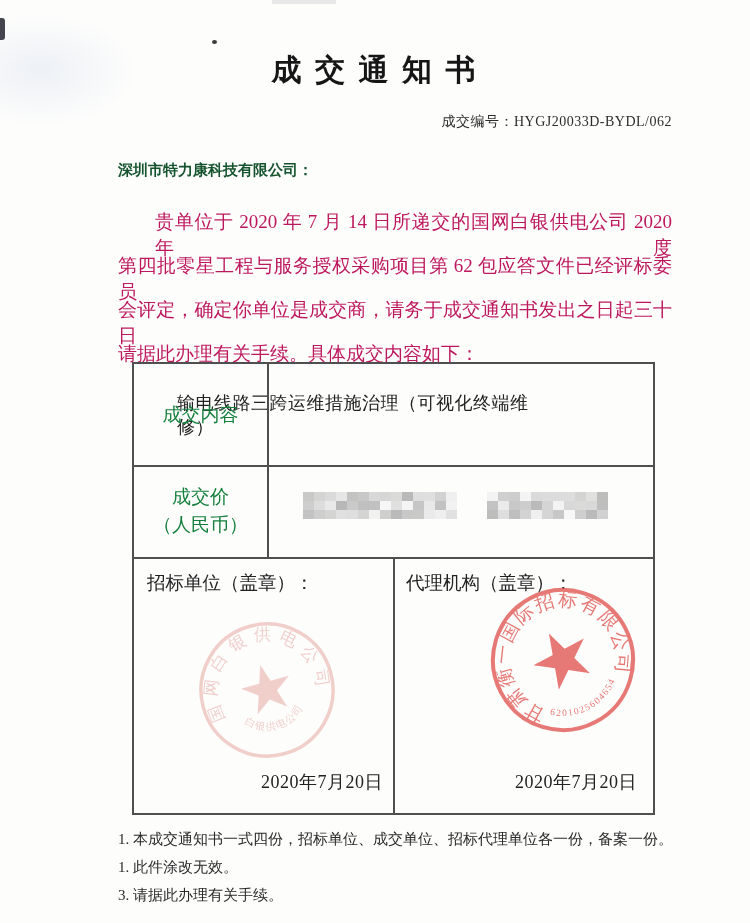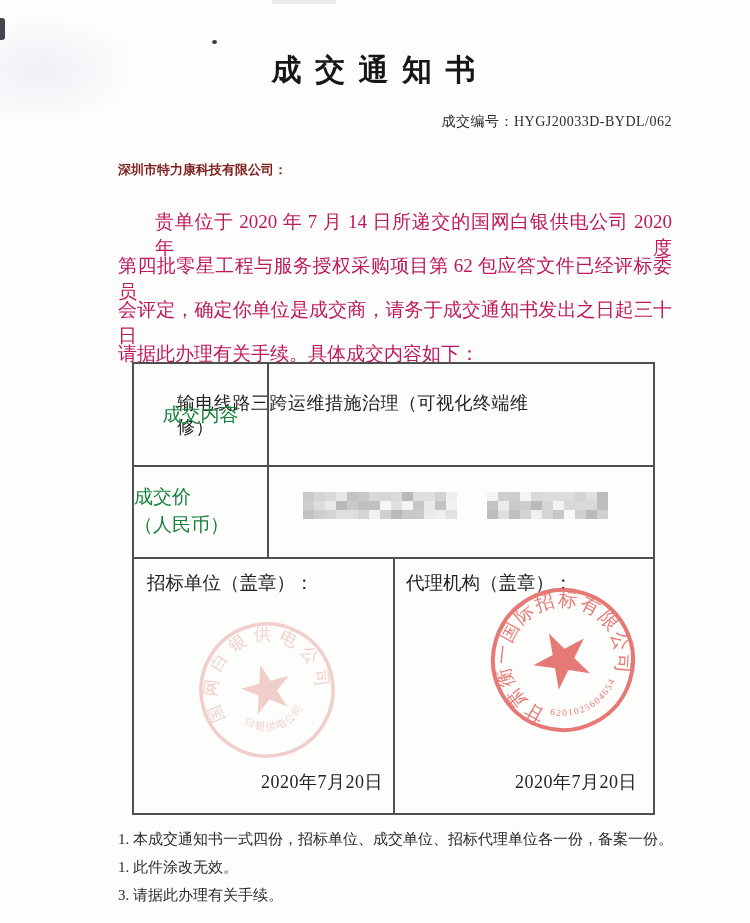--- a/index.html
+++ b/index.html
@@ -18,40 +18,40 @@
   .edge-mark{left:0;top:18px;width:5px;height:22px;background:#23232e;opacity:.85;border-radius:0 3px 3px 0;}
   .spec-dot{left:212px;top:40px;width:5px;height:4px;background:#3a3a3a;border-radius:50%;}
   .top-band{left:272px;top:0;width:64px;height:4px;background:rgba(60,60,70,.10);}
 
   
   .doc-title{left:0;top:50px;width:750px;text-align:center;
     font-size:30px;font-weight:bold;letter-spacing:3px;color:#161616;}
   .notice-no{right:78px;top:113px;font-size:14px;color:#2c2c2c;letter-spacing:.5px;}
 
   
-  .recipient{left:118px;top:161px;font-size:13px;font-weight:bold;color:#7f1d1d;}
+  .recipient{left:118px;top:161px;font-size:15px;font-weight:bold;color:#14532d;}
   .body-line{left:118px;width:554px;font-size:19px;color:#be185d;white-space:nowrap;}
   .body-line.just{white-space:normal;text-align:justify;text-align-last:justify;}
   .bl1{top:209px;padding-left:37px;width:517px;}
   .bl2{top:253px;}
   .bl3{top:297px;}
   .bl4{top:341px;}
 
   
   .award-table{left:132px;top:362px;width:523px;height:453px;
     border:2px solid #4f4f4f;box-sizing:border-box;}
   .hline{position:absolute;left:0;width:100%;height:2px;background:#4f4f4f;}
   .h1{top:101px;} .h2{top:193px;}
   .vline{position:absolute;width:2px;background:#4f4f4f;}
   .v12{left:133px;top:0;height:195px;}
   .v3{left:259px;top:193px;height:256px;}
   .cell-label{position:absolute;font-size:19px;color:#15803d;}
   .lbl-content{left:0;top:0;width:133px;height:101px;display:flex;align-items:center;justify-content:center;}
   .lbl-price{left:0;top:101px;width:133px;height:92px;display:flex;flex-direction:column;
-    justify-content:center;line-height:28px;}
+    align-items:center;justify-content:center;line-height:28px;}
   .val-content{left:133px;top:0;width:386px;height:101px;display:flex;align-items:center;
     justify-content:center;font-size:18px;color:#222;letter-spacing:.5px;padding-left:43px;}
   .seal-label{position:absolute;font-size:18.5px;color:#222;}
   .lbl-bidder{left:13px;top:206px;}
   .lbl-agency{left:272px;top:206px;}
   .cell-date{position:absolute;font-size:18px;color:#222;letter-spacing:.5px;}
   .date-bidder{left:0;top:406px;width:249px;text-align:right;}
   .date-agency{left:261px;top:406px;width:250px;text-align:right;padding-right:8px;box-sizing:border-box;}
 
   

